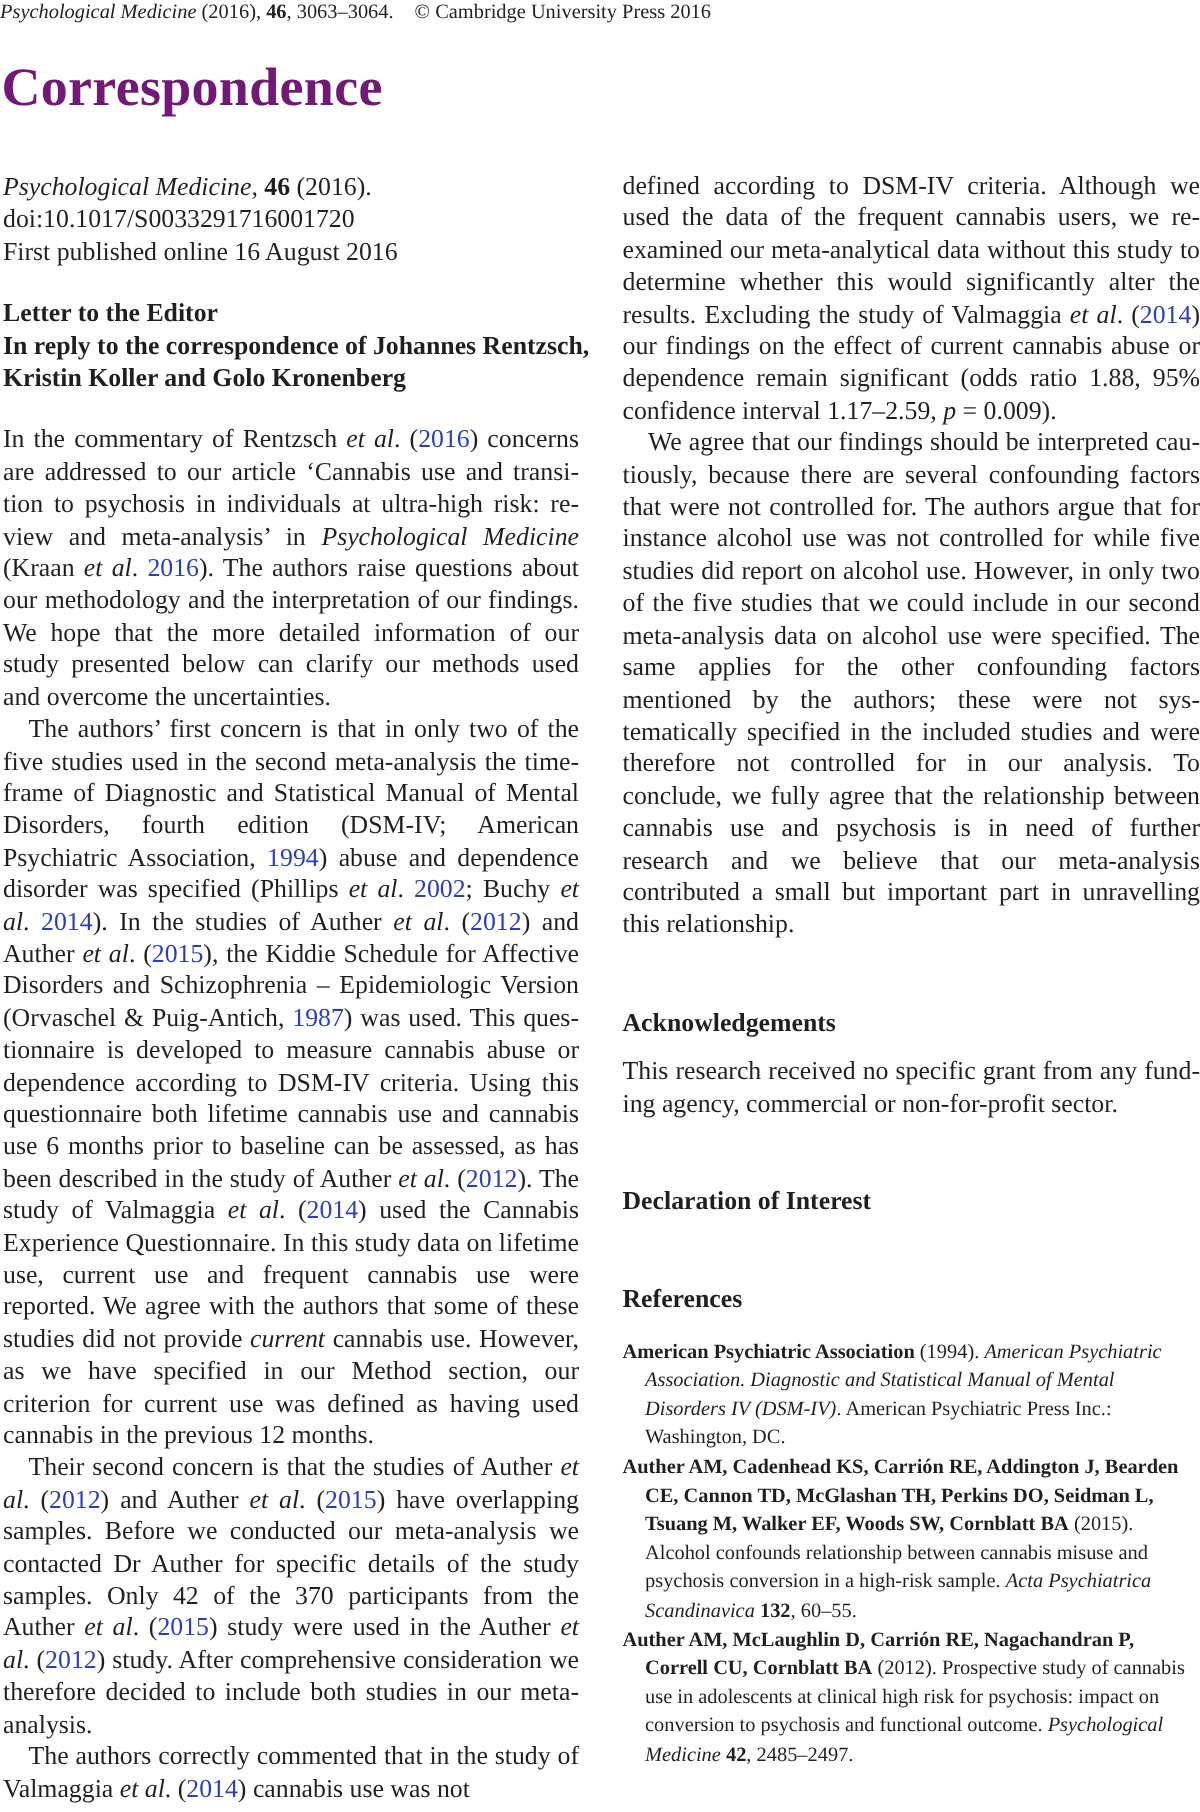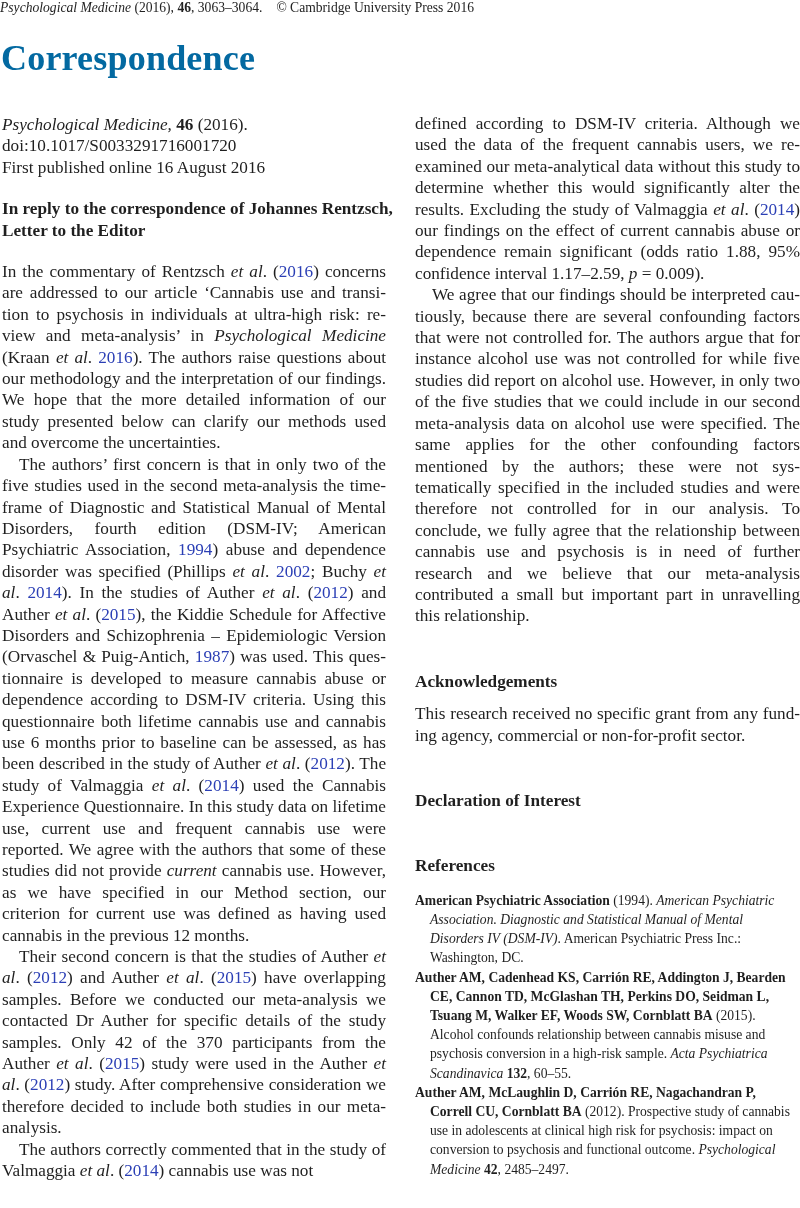--- a/index.html
+++ b/index.html
@@ -11,21 +11,21 @@
     .runhead {
       position: absolute; left: 0; top: 0; width: 684px;
       font-family: "Liberation Serif", serif; font-size: 13.6px; line-height: 16px;
       color: #222;
     }
     .runhead i { font-style: italic; }
     .runhead b { font-weight: bold; }
     .section-title {
       position: absolute; left: 1px; top: 38px;
       font-family: "Liberation Serif", serif; font-weight: bold;
-      font-size: 36px; line-height: 40px; color: #0369a1;
+      font-size: 36px; line-height: 40px; color: #701a75;
       letter-spacing: 0.2px;
     }
     .col {
       position: absolute; top: 114px;
       font-family: "Liberation Serif", serif;
       font-size: 17.2px; line-height: 21.4px;
       color: #1f1f1f;
     }
     .col-left { left: 2px; width: 384px; }
     .col-right { left: 415px; width: 385px; top: 113px; }
@@ -52,22 +52,23 @@
 <div class="section-title">Correspondence</div>
 
 <div class="col col-left">
   <div class="meta-block">
     <span class="meta-line"><i>Psychological Medicine,</i> <b>46</b><span> (2016).</span></span>
     <span class="meta-line">doi:10.1017/S0033291716001720</span>
     <span class="meta-line">First published online 16 August 2016</span>
   </div>
 
   <div class="letter-head">
+    <div>Letter to the Editor</div>
     <div>In reply to the correspondence of Johannes Rentzsch,</div>
-    <div>Letter to the Editor</div>
+    <div>Kristin Koller and Golo Kronenberg</div>
   </div>
 
   <p class="body"><span>In the commentary of Rentzsch </span><i>et al</i><span>. (</span><span class="link">2016</span><span>) concerns are addressed to our article ‘Cannabis use and transi­tion to psychosis in individuals at ultra-high risk: re­view and meta-analysis’ in </span><i>Psychological Medicine</i><span> (Kraan </span><i>et al</i><span>. </span><span class="link">2016</span><span>). The authors raise questions about our methodology and the interpretation of our findings. We hope that the more detailed information of our study presented below can clarify our methods used and overcome the uncertainties.</span></p>
 
   <p class="body indent"><span>The authors’ first concern is that in only two of the five studies used in the second meta-analysis the time-frame of Diagnostic and Statistical Manual of Mental Disorders, fourth edition (DSM-IV; American Psychiatric Association, </span><span class="link">1994</span><span>) abuse and dependence disorder was specified (Phillips </span><i>et al</i><span>. </span><span class="link">2002</span><span>; Buchy </span><i>et al</i><span>. </span><span class="link">2014</span><span>). In the studies of Auther </span><i>et al</i><span>. (</span><span class="link">2012</span><span>) and Auther </span><i>et al</i><span>. (</span><span class="link">2015</span><span>), the Kiddie Schedule for Affective Disorders and Schizophrenia – Epidemiologic Version (Orvaschel &amp; Puig-Antich, </span><span class="link">1987</span><span>) was used. This ques­tionnaire is developed to measure cannabis abuse or dependence according to DSM-IV criteria. Using this questionnaire both lifetime cannabis use and cannabis use 6 months prior to baseline can be assessed, as has been described in the study of Auther </span><i>et al</i><span>. (</span><span class="link">2012</span><span>). The study of Valmaggia </span><i>et al</i><span>. (</span><span class="link">2014</span><span>) used the Cannabis Experience Questionnaire. In this study data on life­time use, current use and frequent cannabis use were reported. We agree with the authors that some of these studies did not provide </span><i>current</i><span> cannabis use. However, as we have specified in our Method section, our criterion for current use was defined as having used cannabis in the previous 12 months.</span></p>
 
   <p class="body indent"><span>Their second concern is that the studies of Auther </span><i>et al</i><span>. (</span><span class="link">2012</span><span>) and Auther </span><i>et al</i><span>. (</span><span class="link">2015</span><span>) have overlapping samples. Before we conducted our meta-analysis we contacted Dr Auther for specific details of the study samples. Only 42 of the 370 participants from the Auther </span><i>et al</i><span>. (</span><span class="link">2015</span><span>) study were used in the Auther </span><i>et al</i><span>. (</span><span class="link">2012</span><span>) study. After comprehensive consideration we therefore decided to include both studies in our meta-analysis.</span></p>
 
   <p class="body indent"><span>The authors correctly commented that in the study of Valmaggia </span><i>et al</i><span>. (</span><span class="link">2014</span><span>) cannabis use was not</span></p>
 </div>

